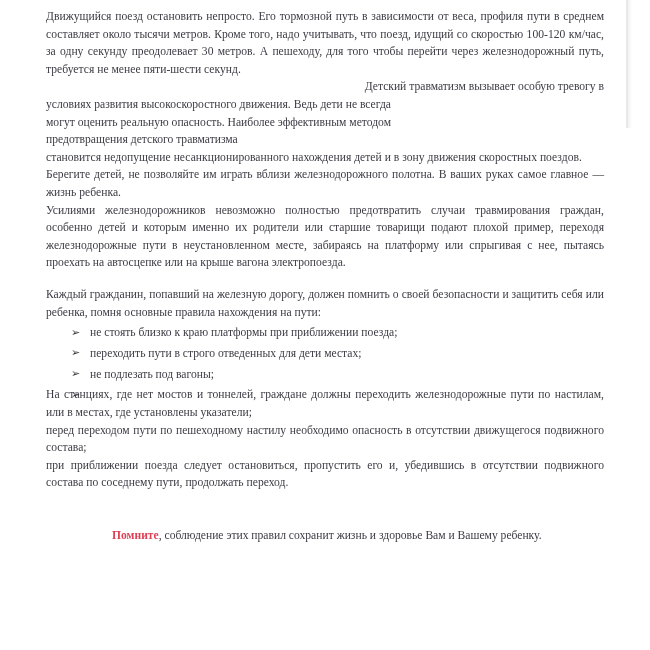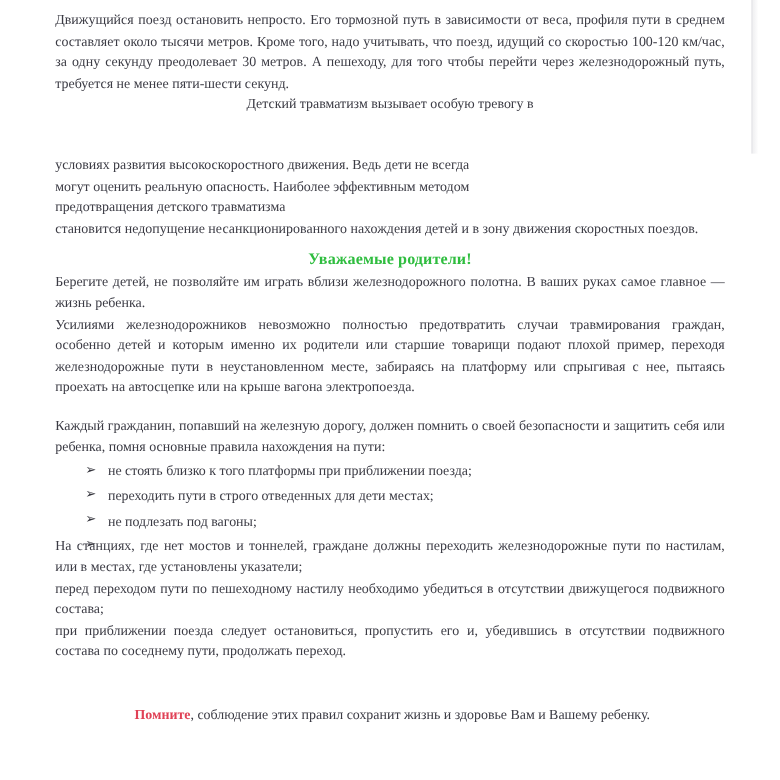--- a/index.html
+++ b/index.html
@@ -48,25 +48,24 @@
     line-height: 17.6px;
     letter-spacing: 0.02px;
   }
 
   .para-narrow {
     text-align: justify;
     text-justify: inter-word;
     font-size: 11.6px;
     line-height: 17.6px;
     width: 345px;
-    margin-top: 33px;
   }
 
   .line-plain {
-    text-align: center;
+    text-align: right;
     font-size: 11.6px;
     line-height: 17.6px;
   }
 
   .heading-green {
     text-align: center;
     font-weight: bold;
     font-size: 13.4px;
     line-height: 19px;
     color: #2fbd3f;
@@ -139,51 +138,50 @@
   <div id="doc">
 
     <p class="para">Движущийся поезд остановить непросто. Его тормозной путь в зависимости от веса, профиля пути в среднем составляет около тысячи метров. Кроме того, надо учитывать, что поезд, идущий со скоростью 100-120 км/час, за одну секунду преодолевает 30 метров. А пешеходу, для того чтобы перейти через железнодорожный путь, требуется не менее пяти-шести секунд.</p>
 
     <div class="line-plain">Детский травматизм вызывает особую тревогу      в</div>
 
     <p class="para-narrow">условиях развития высокоскоростного движения. Ведь дети не всегда могут оценить реальную опасность. Наиболее эффективным методом предотвращения детского травматизма</p>
 
     <p class="para">становится недопущение несанкционированного нахождения детей и в зону движения скоростных поездов.</p>
 
-    <div class="heading-green">Уважаемые родители!</div>
 
     <p class="para">Берегите детей, не позволяйте им играть вблизи железнодорожного полотна. В ваших руках самое главное — жизнь ребенка.</p>
 
     <p class="para">Усилиями железнодорожников невозможно полностью предотвратить случаи травмирования граждан, особенно детей и которым именно их родители или старшие товарищи подают плохой пример, переходя железнодорожные пути в неустановленном месте, забираясь на платформу или спрыгивая с нее, пытаясь проехать на автосцепке или на крыше вагона электропоезда.</p>
 
     <div class="spacer-md"></div>
 
     <p class="para">Каждый гражданин, попавший на железную дорогу, должен помнить о своей безопасности и защитить себя или ребенка, помня основные правила нахождения на пути:</p>
 
     <ul class="bullets">
       <li>
         <span class="arrow">➢</span>
-        <span>не стоять близко к того платформы при приближении поезда;</span>
+        <span>не стоять близко к краю платформы при приближении поезда;</span>
       </li>
       <li>
         <span class="arrow">➢</span>
         <span>переходить пути в строго отведенных для дети местах;</span>
       </li>
       <li>
         <span class="arrow">➢</span>
         <span>не подлезать под вагоны;</span>
       </li>
       <li>
         <span class="arrow">➢</span>
       </li>
     </ul>
 
     <p class="para">На станциях, где нет мостов и тоннелей, граждане должны переходить железнодорожные пути по настилам, или в местах, где установлены указатели;</p>
 
-    <p class="para">перед переходом пути по пешеходному настилу необходимо убедиться в отсутствии движущегося подвижного состава;</p>
+    <p class="para">перед переходом пути по пешеходному настилу необходимо опасность в отсутствии движущегося подвижного состава;</p>
 
     <p class="para">при приближении поезда следует остановиться, пропустить его и, убедившись в отсутствии подвижного состава по соседнему пути, продолжать переход.</p>
 
     <div class="spacer-xl"></div>
 
     <div class="closing">
       <span class="remember">Помните</span><span>, соблюдение этих правил сохранит жизнь и здоровье Вам и Вашему ребенку.</span>
     </div>
 
   </div>

